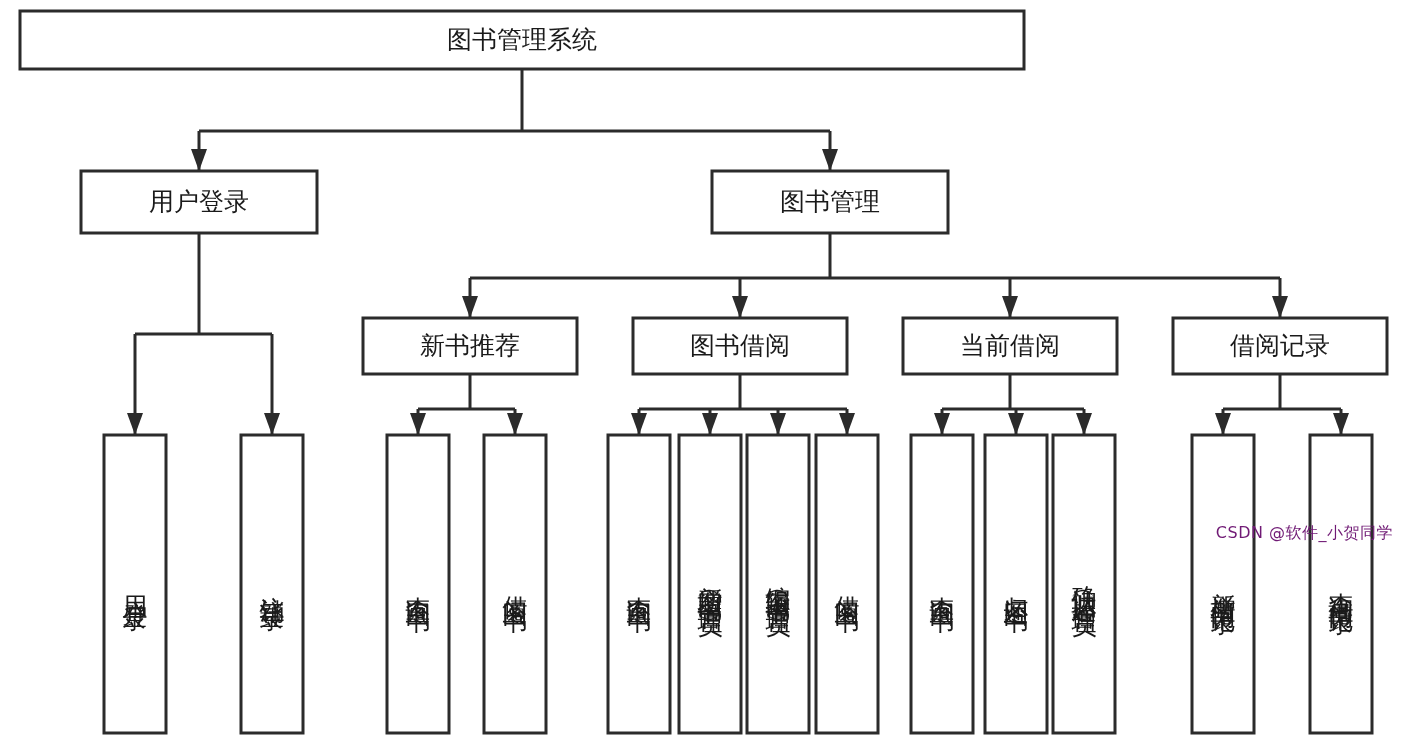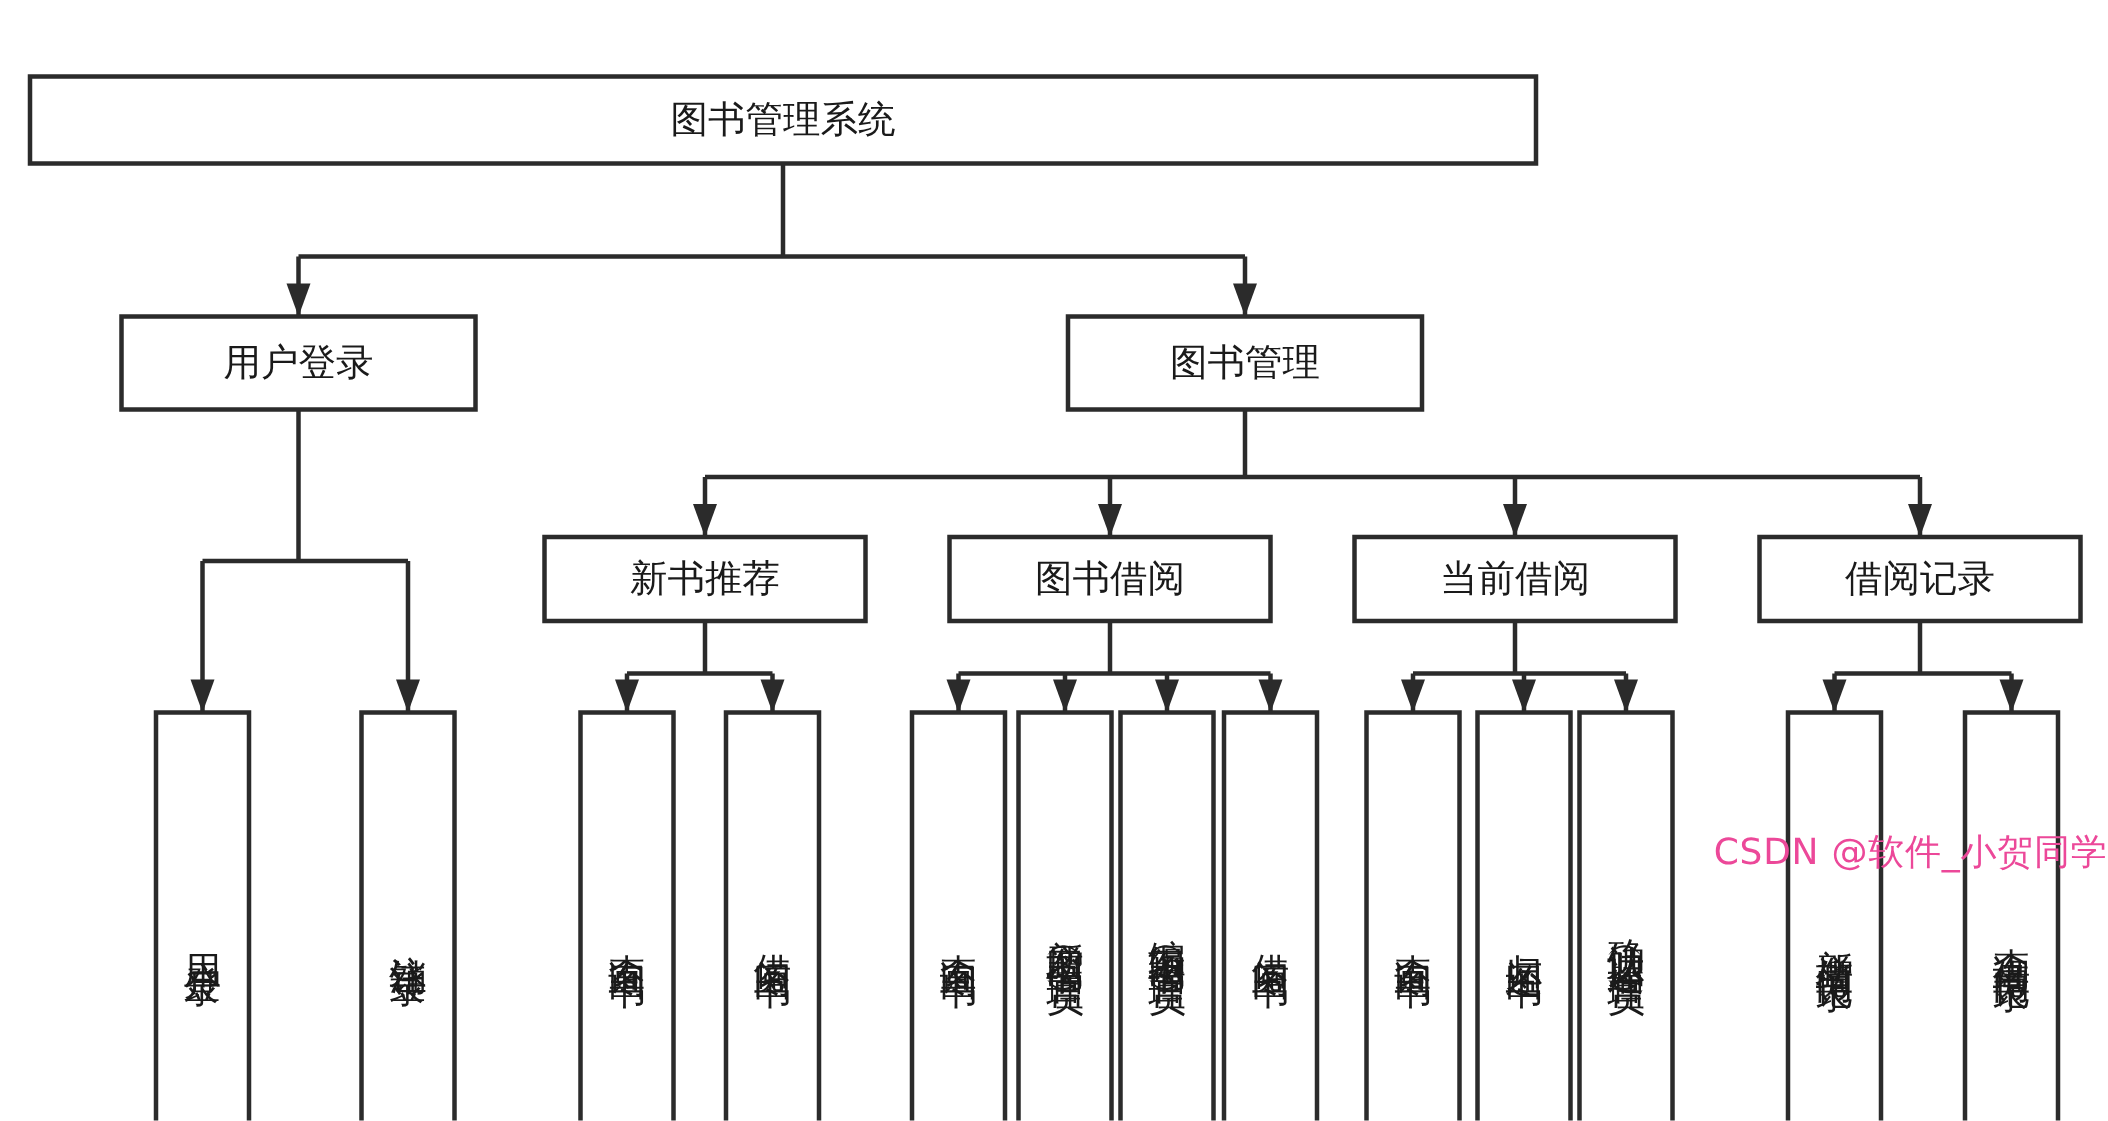--- a/index.html
+++ b/index.html
@@ -12,21 +12,20 @@
     width: 1405px;
     height: 747px;
     font-family: "DejaVu Sans", "Liberation Sans", sans-serif;
     overflow: hidden;
   }
   #diagram-root {
     position: relative;
     width: 1405px;
     height: 550px;
     background: #ffffff;
-    margin-top: 40px;
   }
   svg.diagram-canvas {
     position: absolute;
     left: 0;
     top: 0;
     width: 1405px;
     height: 747px;
     display: block;
   }
   .node-box {
@@ -67,25 +66,25 @@
     font-family: "DejaVu Sans", "Liberation Sans", sans-serif;
     font-size: 25px;
     line-height: 1.0;
     letter-spacing: 4px;
     color: #1a1a1a;
     text-align: center;
     white-space: nowrap;
   }
   .watermark {
     position: absolute;
-    right: 0;
+    right: 12px;
     bottom: 6px;
     font-family: "DejaVu Sans", "Liberation Sans", sans-serif;
-    font-size: 24px;
-    color: #ec4899;
+    font-size: 16px;
+    color: #701a75;
     letter-spacing: 0.5px;
     white-space: nowrap;
     user-select: none;
   }
 </style>
 </head>
 <body>
 
 <div id="diagram-root">
 

